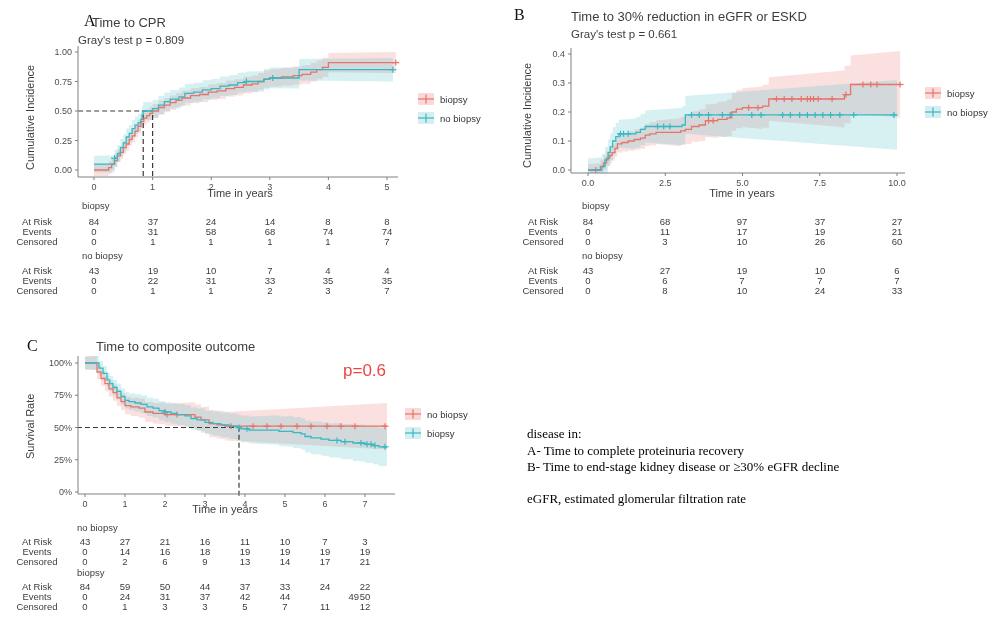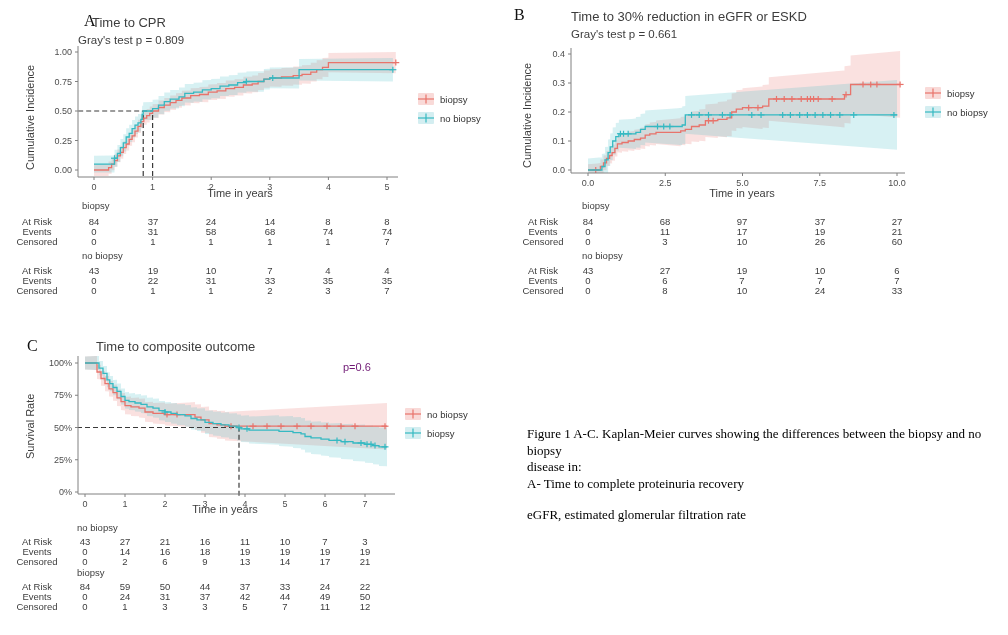--- a/index.html
+++ b/index.html
@@ -6,21 +6,21 @@
   #stage{position:relative;width:1008px;height:635px;background:#ffffff;overflow:hidden;
          font-family:"Liberation Sans",sans-serif;color:#333;}
   .abs{position:absolute;}
   svg.panel{position:absolute;overflow:visible;}
   .pletter{position:absolute;font-family:"Liberation Serif",serif;font-size:16px;color:#111;}
   .ptitle{position:absolute;font-size:13px;color:#3d3d3d;}
   .psub{position:absolute;font-size:11.5px;color:#3d3d3d;}
   .ylab{position:absolute;transform:rotate(-90deg);transform-origin:left top;
         font-size:11px;color:#3d3d3d;white-space:nowrap;}
   .xlab{position:absolute;font-size:11px;color:#3d3d3d;text-align:center;width:200px;}
-  .annot{position:absolute;font-size:11px;color:#701a75;}
+  .annot{position:absolute;font-size:17px;color:#ef4444;}
   .legend{position:absolute;}
   .lg-entry{display:flex;align-items:center;gap:6px;margin-bottom:7px;font-size:9.5px;color:#333;}
   .tick{font-size:9px;fill:#4d4d4d;font-family:"Liberation Sans",sans-serif;}
   .rt-h,.rt-l,.rt-c{position:absolute;font-size:9.5px;color:#3d3d3d;line-height:10px;white-space:nowrap;}
   .rt-l{text-align:center;width:70px;}
   .rt-c{text-align:center;width:50px;}
   .caption{position:absolute;font-family:"Liberation Serif",serif;font-size:13px;
            color:#000;line-height:16.5px;width:480px;}
   .cap-foot{margin-top:15px;}
 </style>
@@ -460,33 +460,33 @@
       <div class="rt-c" style="left: 260px; top: 582px;">33</div>
       <div class="rt-c" style="left: 300px; top: 582px;">24</div>
       <div class="rt-c" style="left: 340px; top: 582px;">22</div>
       <div class="rt-l" style="left: 2px; top: 592px;">Events</div>
       <div class="rt-c" style="left: 60px; top: 592px;">0</div>
       <div class="rt-c" style="left: 100px; top: 592px;">24</div>
       <div class="rt-c" style="left: 140px; top: 592px;">31</div>
       <div class="rt-c" style="left: 180px; top: 592px;">37</div>
       <div class="rt-c" style="left: 220px; top: 592px;">42</div>
       <div class="rt-c" style="left: 260px; top: 592px;">44</div>
-      <div class="rt-c" style="left: 300px; top: 592px;">49</div>
+      <div class="rt-c" style="left: 309px; top: 592px; text-align: right;">49</div>
       <div class="rt-c" style="left: 340px; top: 592px;">50</div>
       <div class="rt-l" style="left: 2px; top: 602px;">Censored</div>
       <div class="rt-c" style="left: 60px; top: 602px;">0</div>
       <div class="rt-c" style="left: 100px; top: 602px;">1</div>
       <div class="rt-c" style="left: 140px; top: 602px;">3</div>
       <div class="rt-c" style="left: 180px; top: 602px;">3</div>
       <div class="rt-c" style="left: 220px; top: 602px;">5</div>
       <div class="rt-c" style="left: 260px; top: 602px;">7</div>
       <div class="rt-c" style="left: 300px; top: 602px;">11</div>
       <div class="rt-c" style="left: 340px; top: 602px;">12</div>
     </div>
 
   <div class="caption" style="left:527px;top:426px">
-    <div>Figure 1 A-C. Kaplan-Meier curves showing the differences between the biopsy and no biopsy</div>
     <div>disease in:</div>
     <div>A- Time to complete proteinuria recovery</div>
+    <div>B- Time to end-stage kidney disease or ≥30% eGFR decline</div>
     <div class="cap-foot">eGFR, estimated glomerular filtration rate</div>
   </div>
 
 </div>
 
 </body></html>

